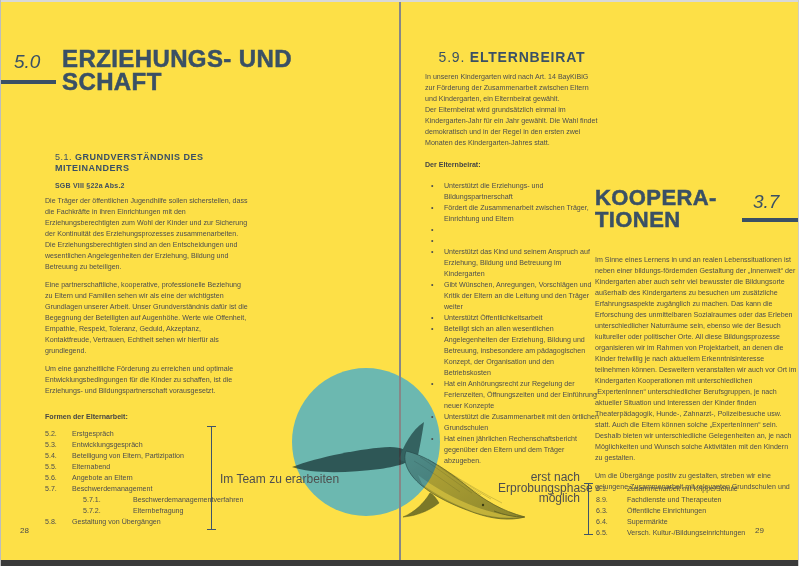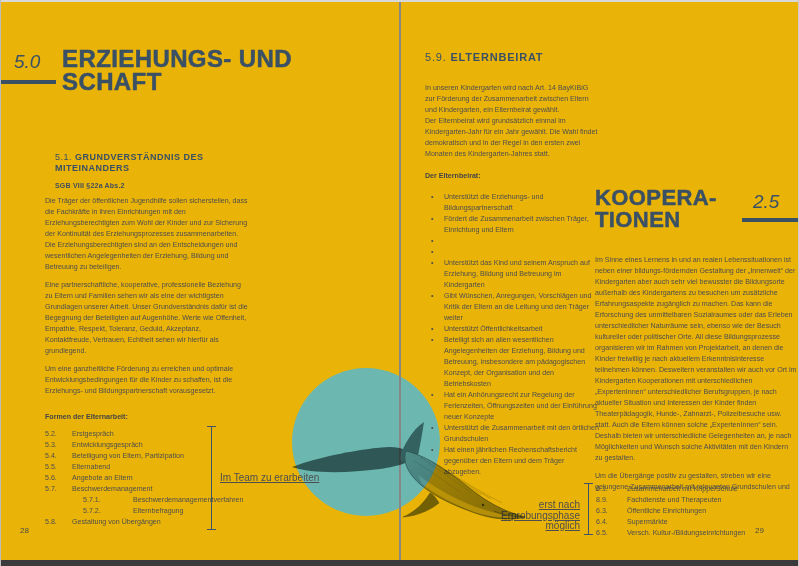--- a/index.html
+++ b/index.html
@@ -1,17 +1,17 @@
 <!DOCTYPE html>
 <html><head>
 <meta charset="utf-8">
 <style>
   html,body{margin:0;padding:0;background:#e9e9e9;}
   .spread{
-    position:relative;width:799px;height:566px;background:#eab308;
+    position:relative;width:799px;height:566px;background:#fde047;
     font-family:"Liberation Sans",sans-serif;overflow:hidden;
     color:#4e4e4e;
   }
   .edge{position:absolute;z-index:40;}
   .edge-top{top:0;left:0;right:0;height:2px;background:#d8d8d8;}
   .edge-bottom{bottom:0;left:0;right:0;height:6px;background:#3a3a3a;}
   .edge-left{top:0;bottom:0;left:0;width:1px;background:#bdbdbd;}
   .edge-right{top:0;bottom:0;right:0;width:1px;background:#cccccc;}
   .divider{position:absolute;left:399px;top:2px;bottom:6px;width:2px;background:#878787;z-index:20;}
 
@@ -47,28 +47,28 @@
   .num-row{display:flex;line-height:11px;}
   .num-row .num{flex:none;width:27px;}
   .num-row.sub{padding-left:38px;}
   .num-row.sub .num{width:50px;}
 
   
   .bracket{position:absolute;width:9px;border-top:1.5px solid #3f546a;border-bottom:1.5px solid #3f546a;z-index:3;}
   .bracket::before{content:"";position:absolute;left:50%;top:0;bottom:0;width:1.5px;margin-left:-0.75px;background:#3f546a;}
   .bracket-left{left:207px;top:426px;height:102px;}
   .bracket-right{left:584px;top:483px;height:50px;}
-  .note{position:absolute;font-size:10px;color:#4e4e4e;z-index:3;text-decoration:underline;}
+  .note{position:absolute;font-size:12px;color:#4e4e4e;z-index:3;}
   .note-left{left:220px;top:472px;}
-  .note-right{left:498px;top:500px;width:82px;text-align:right;line-height:10.5px;}
+  .note-right{left:498px;top:472px;width:82px;text-align:right;line-height:10.5px;}
   .note-right span{display:block;}
 
   
   .rp-col1{position:absolute;left:425px;top:52px;width:174px;z-index:3;}
-  .h59{font-size:11px;letter-spacing:0.8px;color:#3a5065;margin-bottom:20px;}
+  .h59{font-size:14px;letter-spacing:0.8px;color:#3a5065;margin-bottom:9px;text-align:center;}
   .h59 .no{font-weight:400;}
   .h59 .tt{font-weight:700;}
   .intro p{margin:0;}
   .bullets-heading{font-weight:700;color:#454545;margin:11px 0 10px 0;}
   .b-row{display:flex;line-height:11px;}
   .b-dot{flex:none;width:13px;padding-left:6px;}
   .b-txt{flex:1;}
 
   
   .rp-col2{position:absolute;left:595px;top:255px;width:202px;max-height:239px;overflow:hidden;z-index:3;}
@@ -197,21 +197,21 @@
     <div class="b-row">
         <span class="b-dot">•</span>
         <span class="b-txt">Unterstützt die Zusammenarbeit mit den örtlichen Grundschulen</span>
       </div>
     <div class="b-row">
         <span class="b-dot">•</span>
         <span class="b-txt">Hat einen jährlichen Rechenschaftsbericht gegenüber den Eltern und dem Träger abzugeben.</span>
       </div>
   </div>
 
-  <div class="sec-num sec-num-right">2.5</div>
+  <div class="sec-num sec-num-right">3.7</div>
   <div class="rule rule-right"></div>
   <div class="h1 h1-right">
     <span>KOOPERA-</span>
     <span>TIONEN</span>
   </div>
 
   <div class="rp-col2 body-txt">
     <p>Im Sinne eines Lernens in und an realen Lebenssituationen ist neben einer bildungs-fördernden Gestaltung der „Innenwelt“ der Kindergarten aber auch sehr viel bewusster die Bildungsorte außerhalb des Kindergartens zu besuchen um zusätzliche Erfahrungsaspekte zugänglich zu machen. Das kann die Erforschung des unmittelbaren Sozialraumes oder das Erleben unterschiedlicher Naturräume sein, ebenso wie der Besuch kultureller oder politischer Orte. All diese Bildungsprozesse organisieren wir im Rahmen von Projektarbeit, an denen die Kinder freiwillig je nach aktuellem Erkenntnisinteresse teilnehmen können. Desweitern veranstalten wir auch vor Ort im Kindergarten Kooperationen mit unterschiedlichen „ExpertenInnen“ unterschiedlicher Berufsgruppen, je nach aktueller Situation und Interessen der Kinder finden Theaterpädagogik, Hunde-, Zahnarzt-, Polizeibesuche usw. statt. Auch die Eltern können solche „ExpertenInnen“ sein. Deshalb bieten wir unterschiedliche Gelegenheiten an, je nach Möglichkeiten und Wunsch solche Aktivitäten mit den Kindern zu gestalten.</p>
     <p>Um die Übergänge positiv zu gestalten, streben wir eine gelungene Zusammenarbeit mit relevanten Grundschulen und Kinderkrippen an.</p>
   </div>

